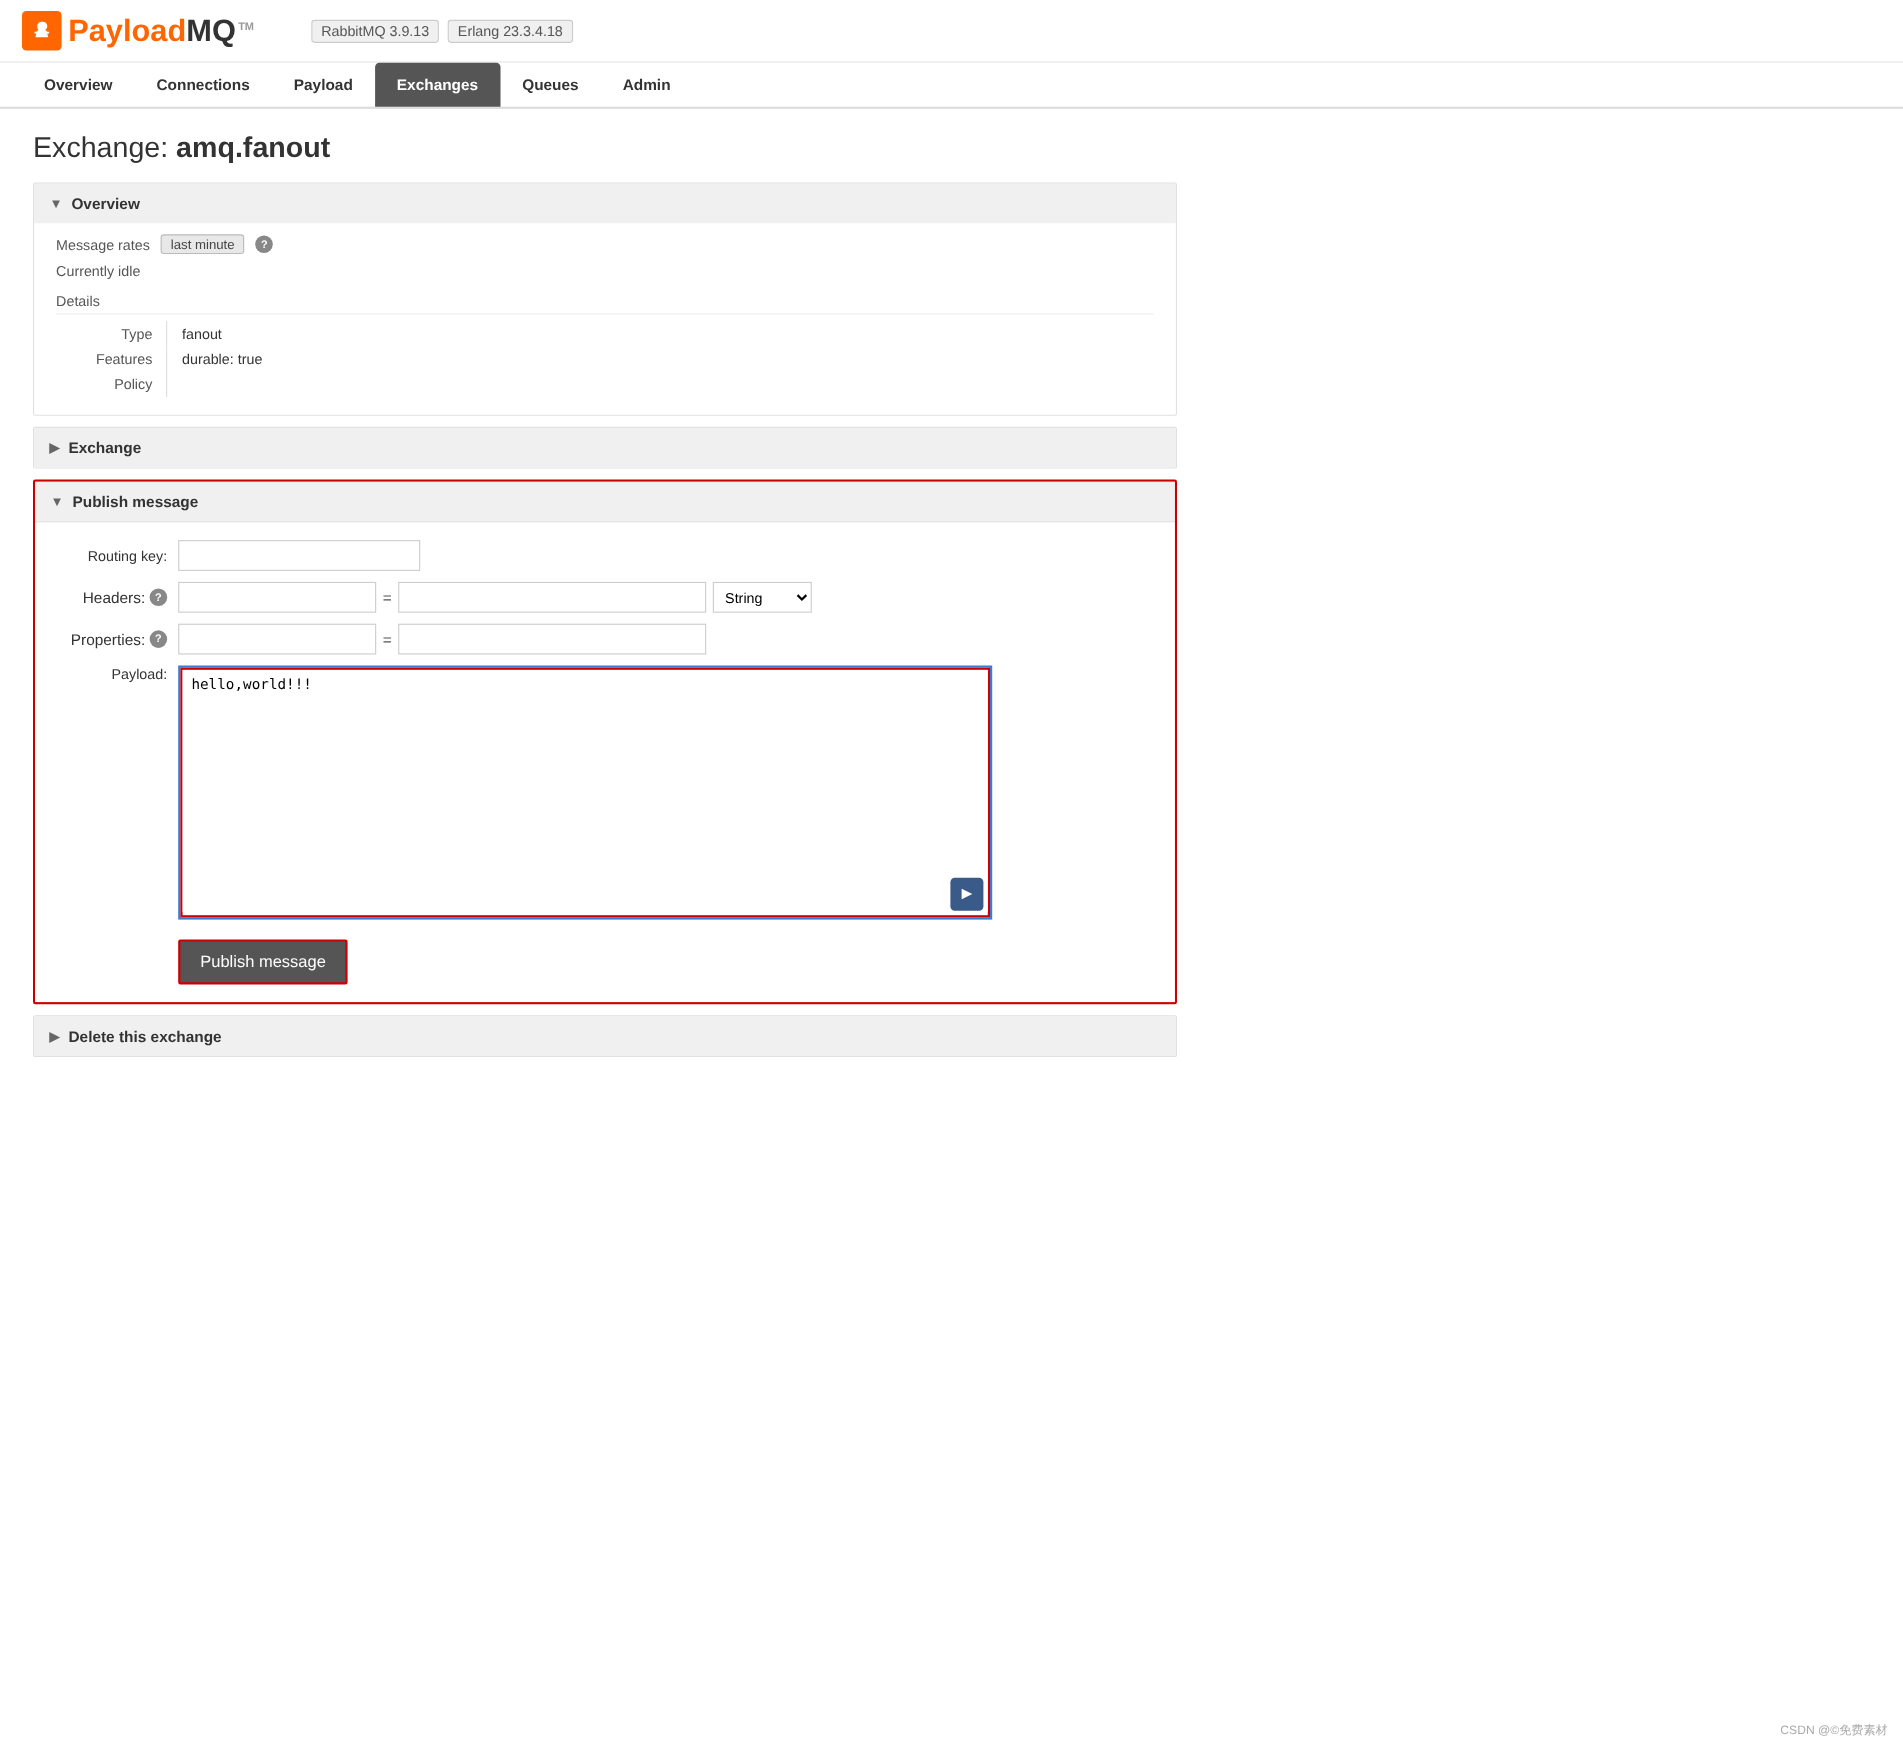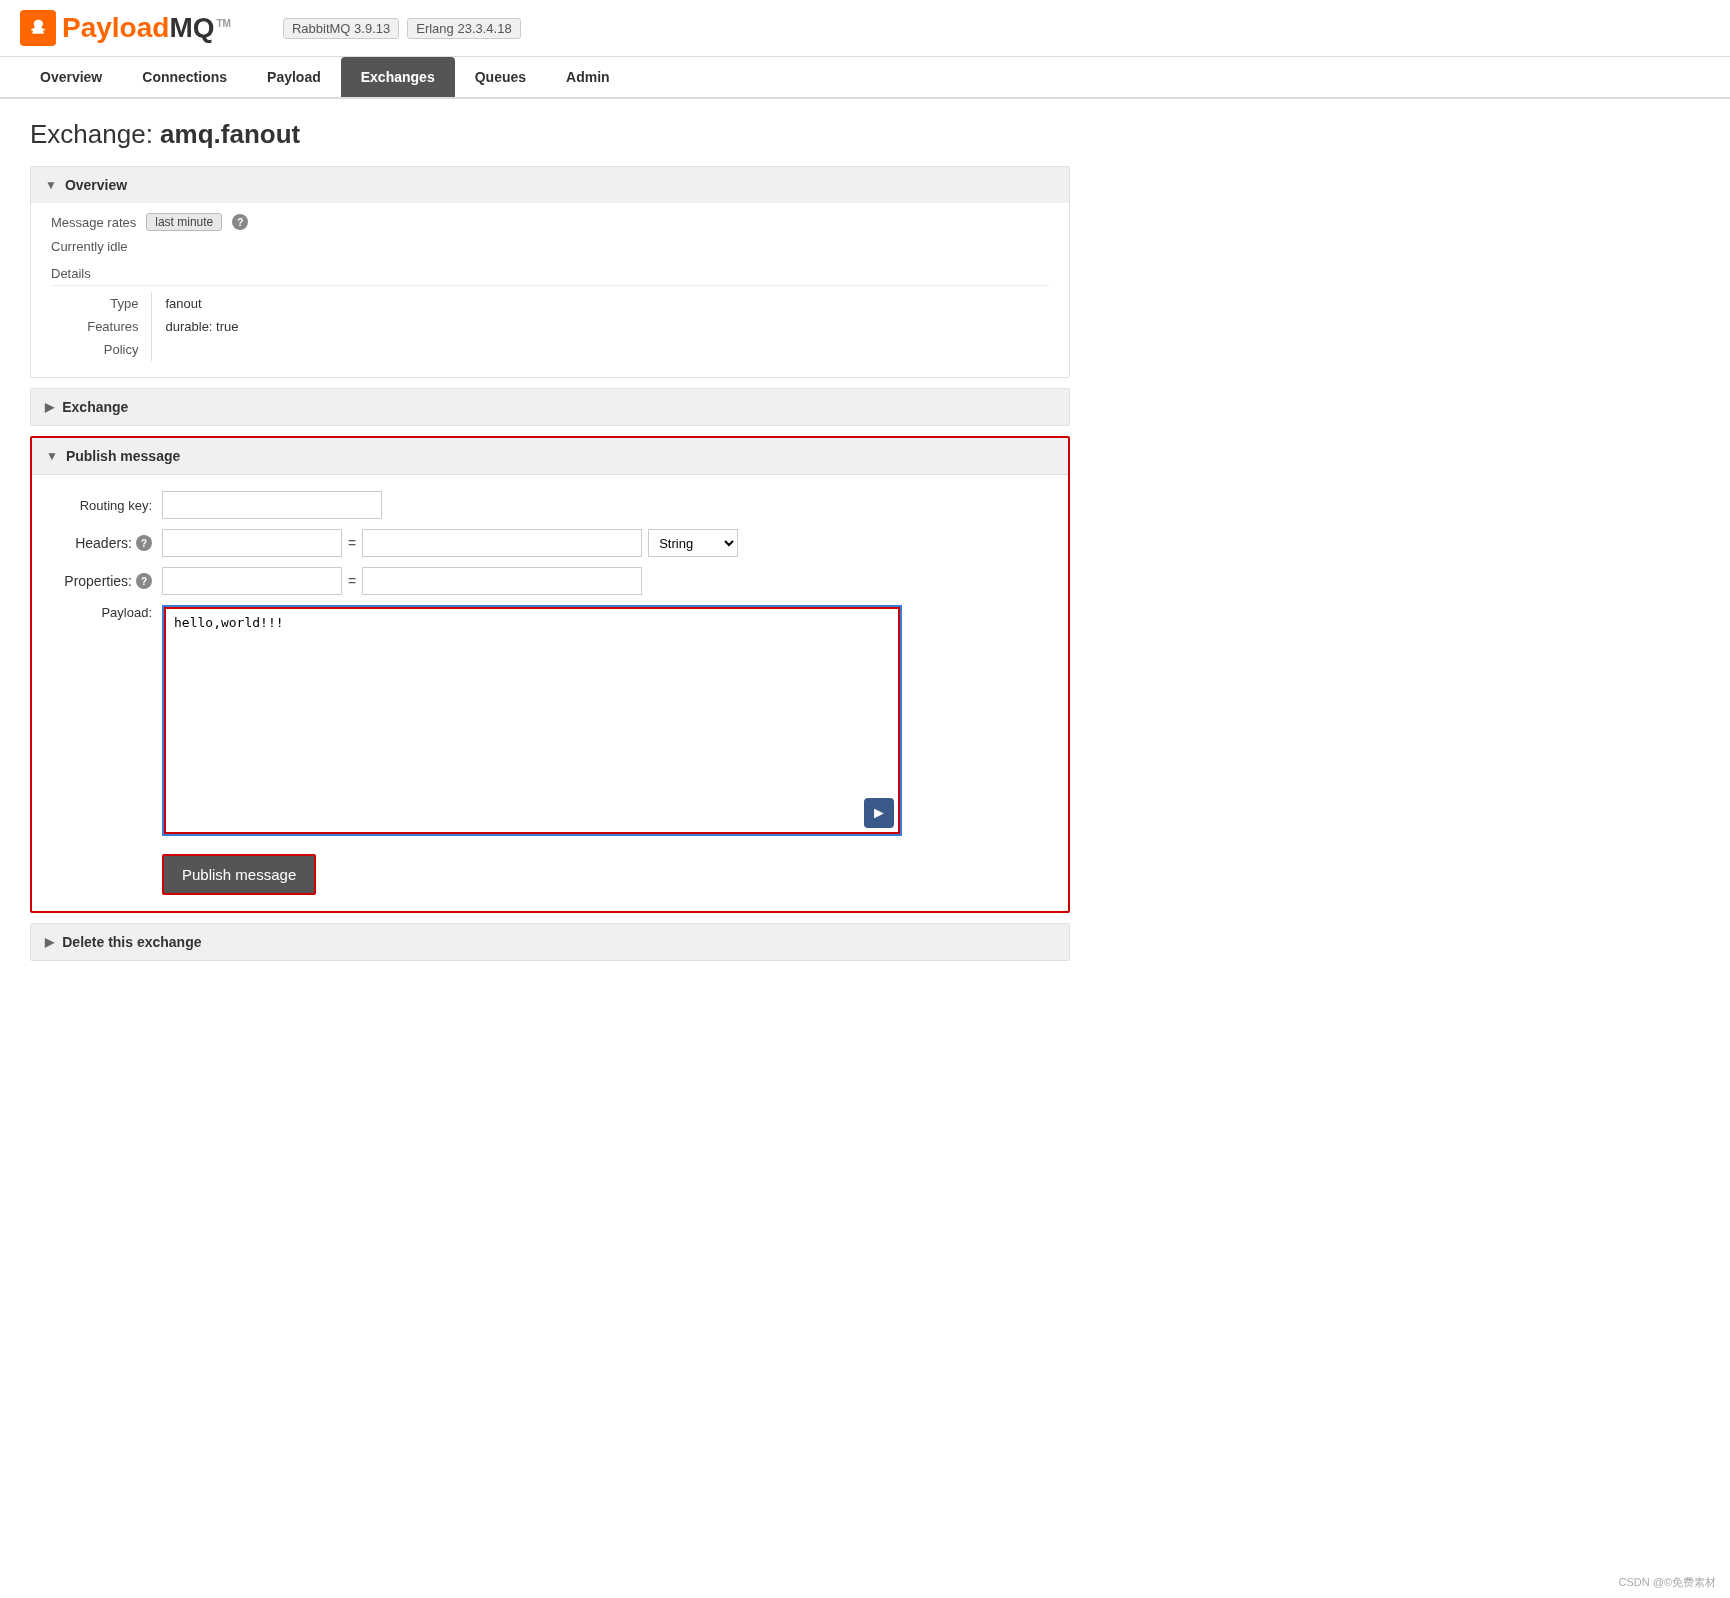--- a/index.html
+++ b/index.html
@@ -335,21 +335,21 @@
     }
 
     
     .delete-section .section-header {
       background: #f0f0f0;
     }
 
     
     .watermark {
       position: fixed;
-      bottom: 8px;
+      bottom: 18px;
       right: 14px;
       font-size: 11px;
       color: #aaa;
     }
   </style>
 </head>
 <body>
 
 <div class="header">
   <div class="logo">

